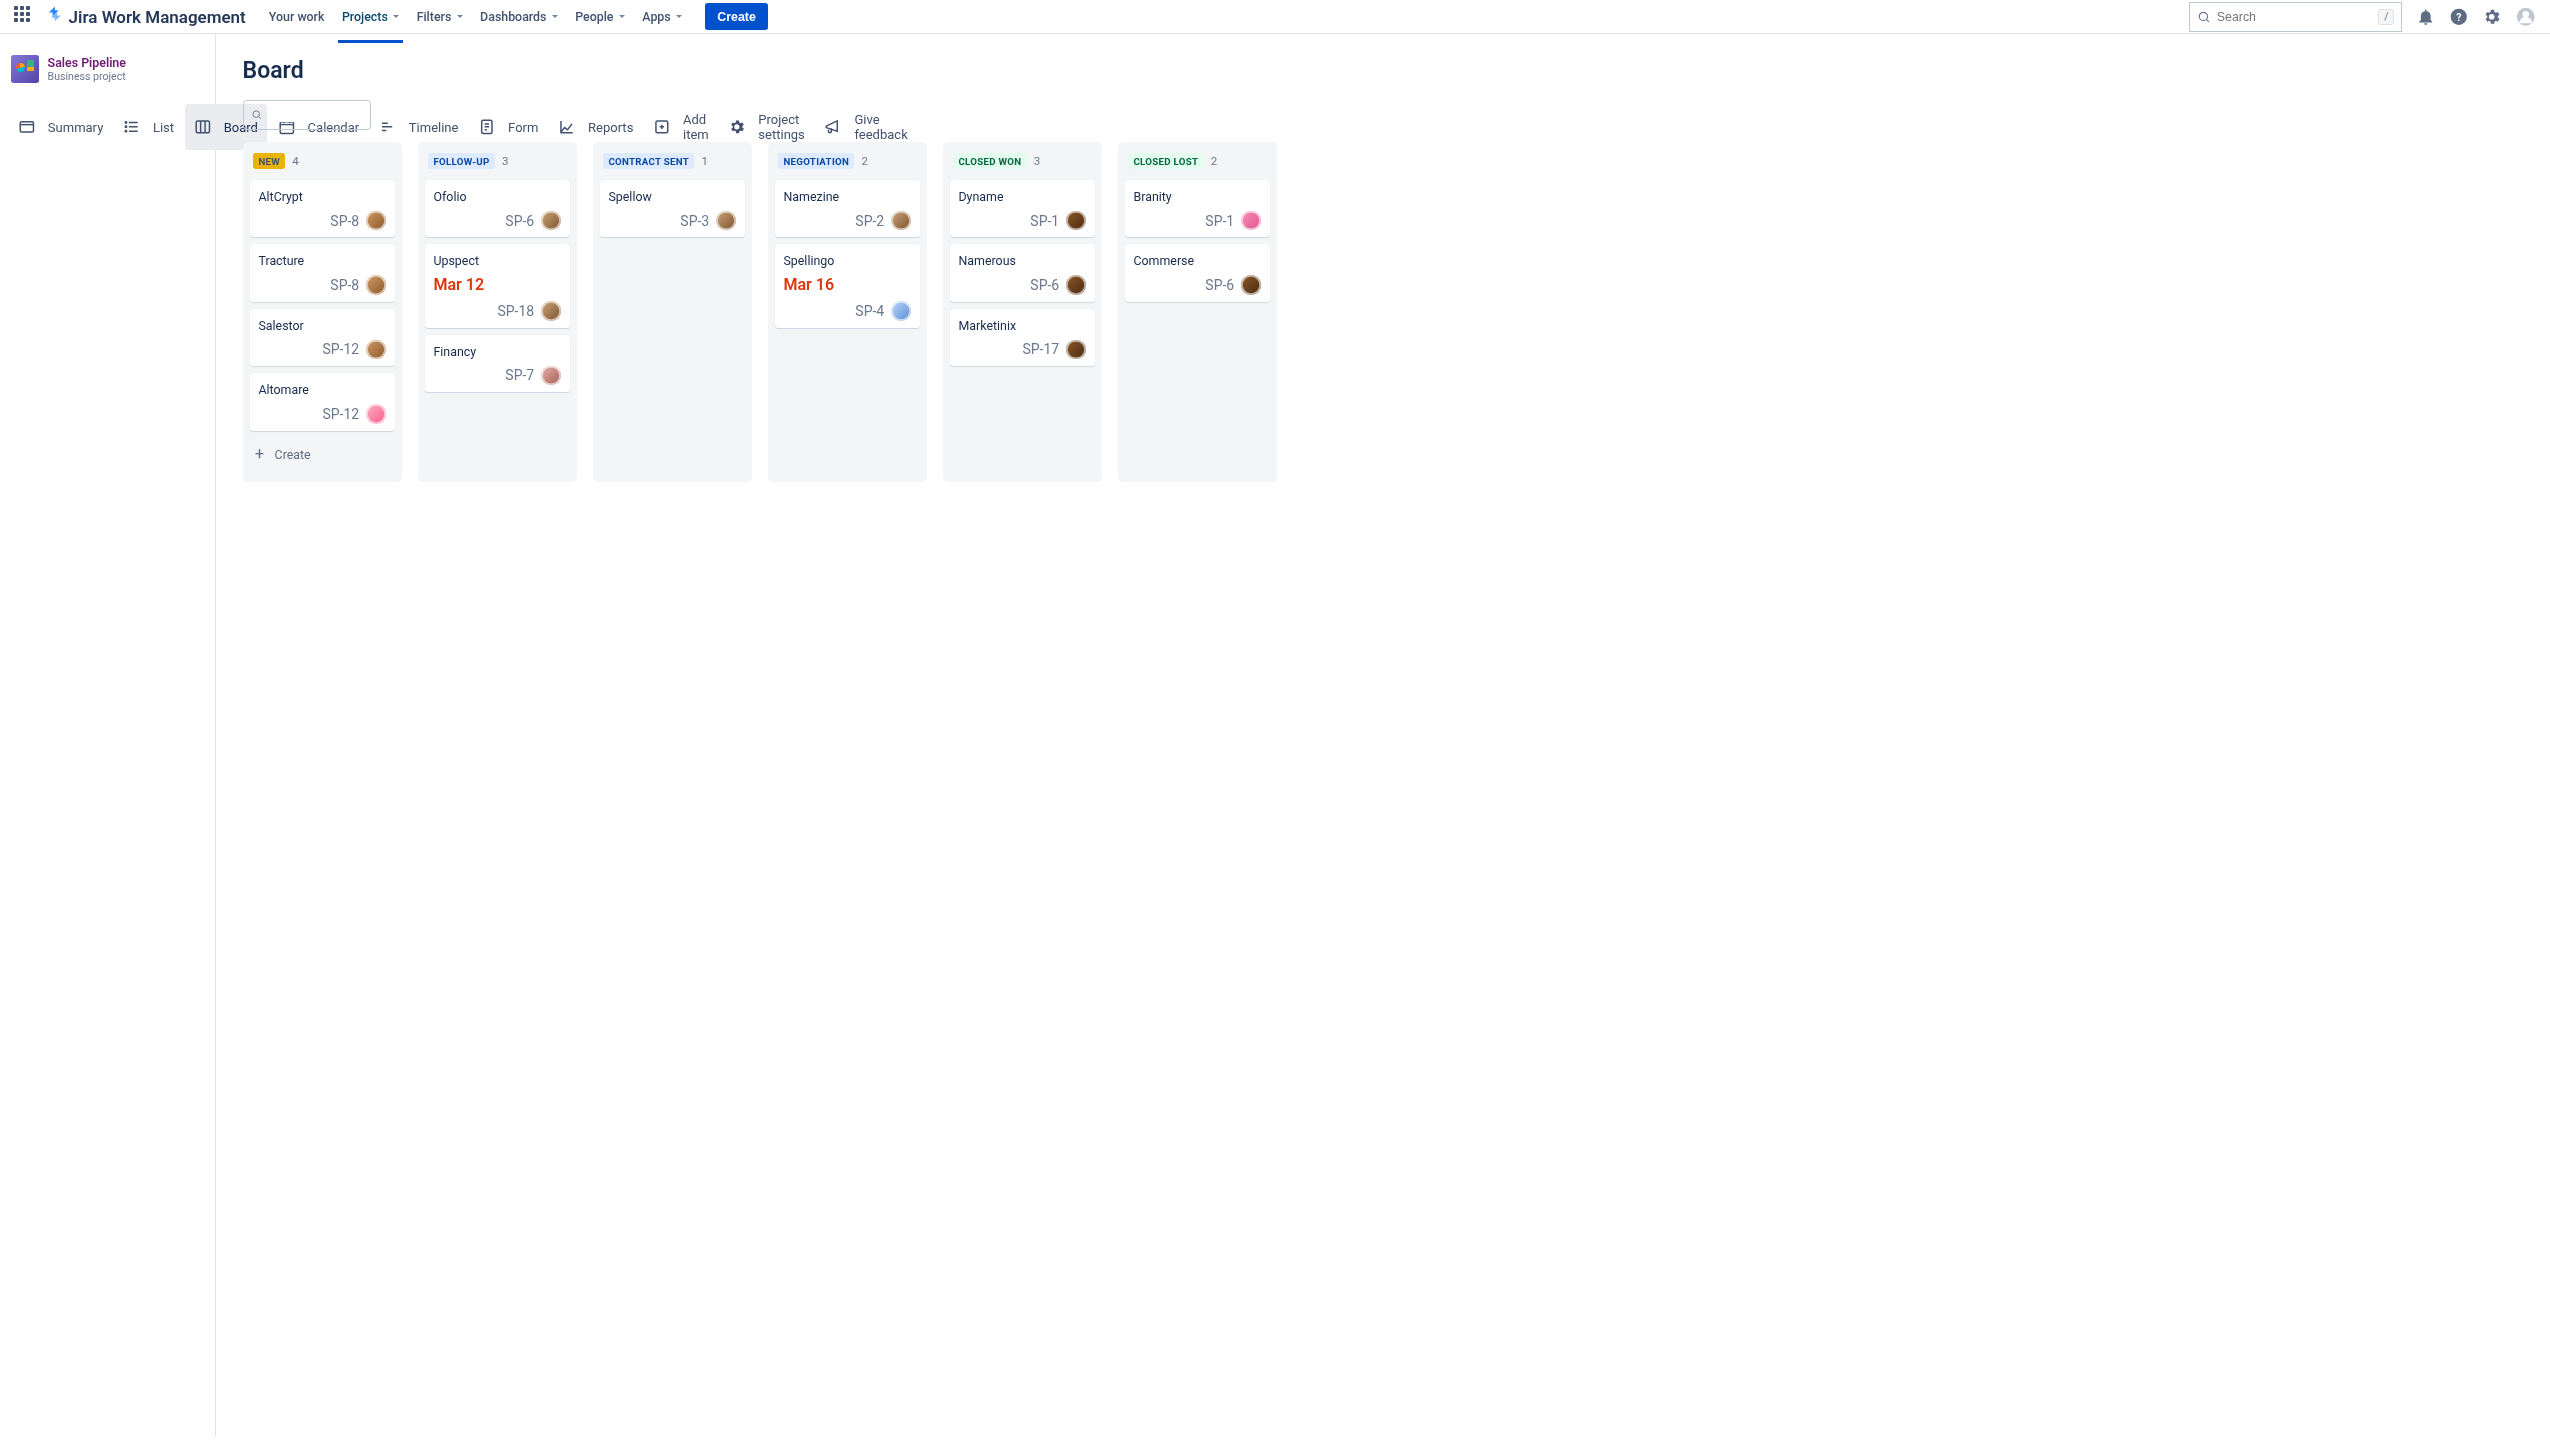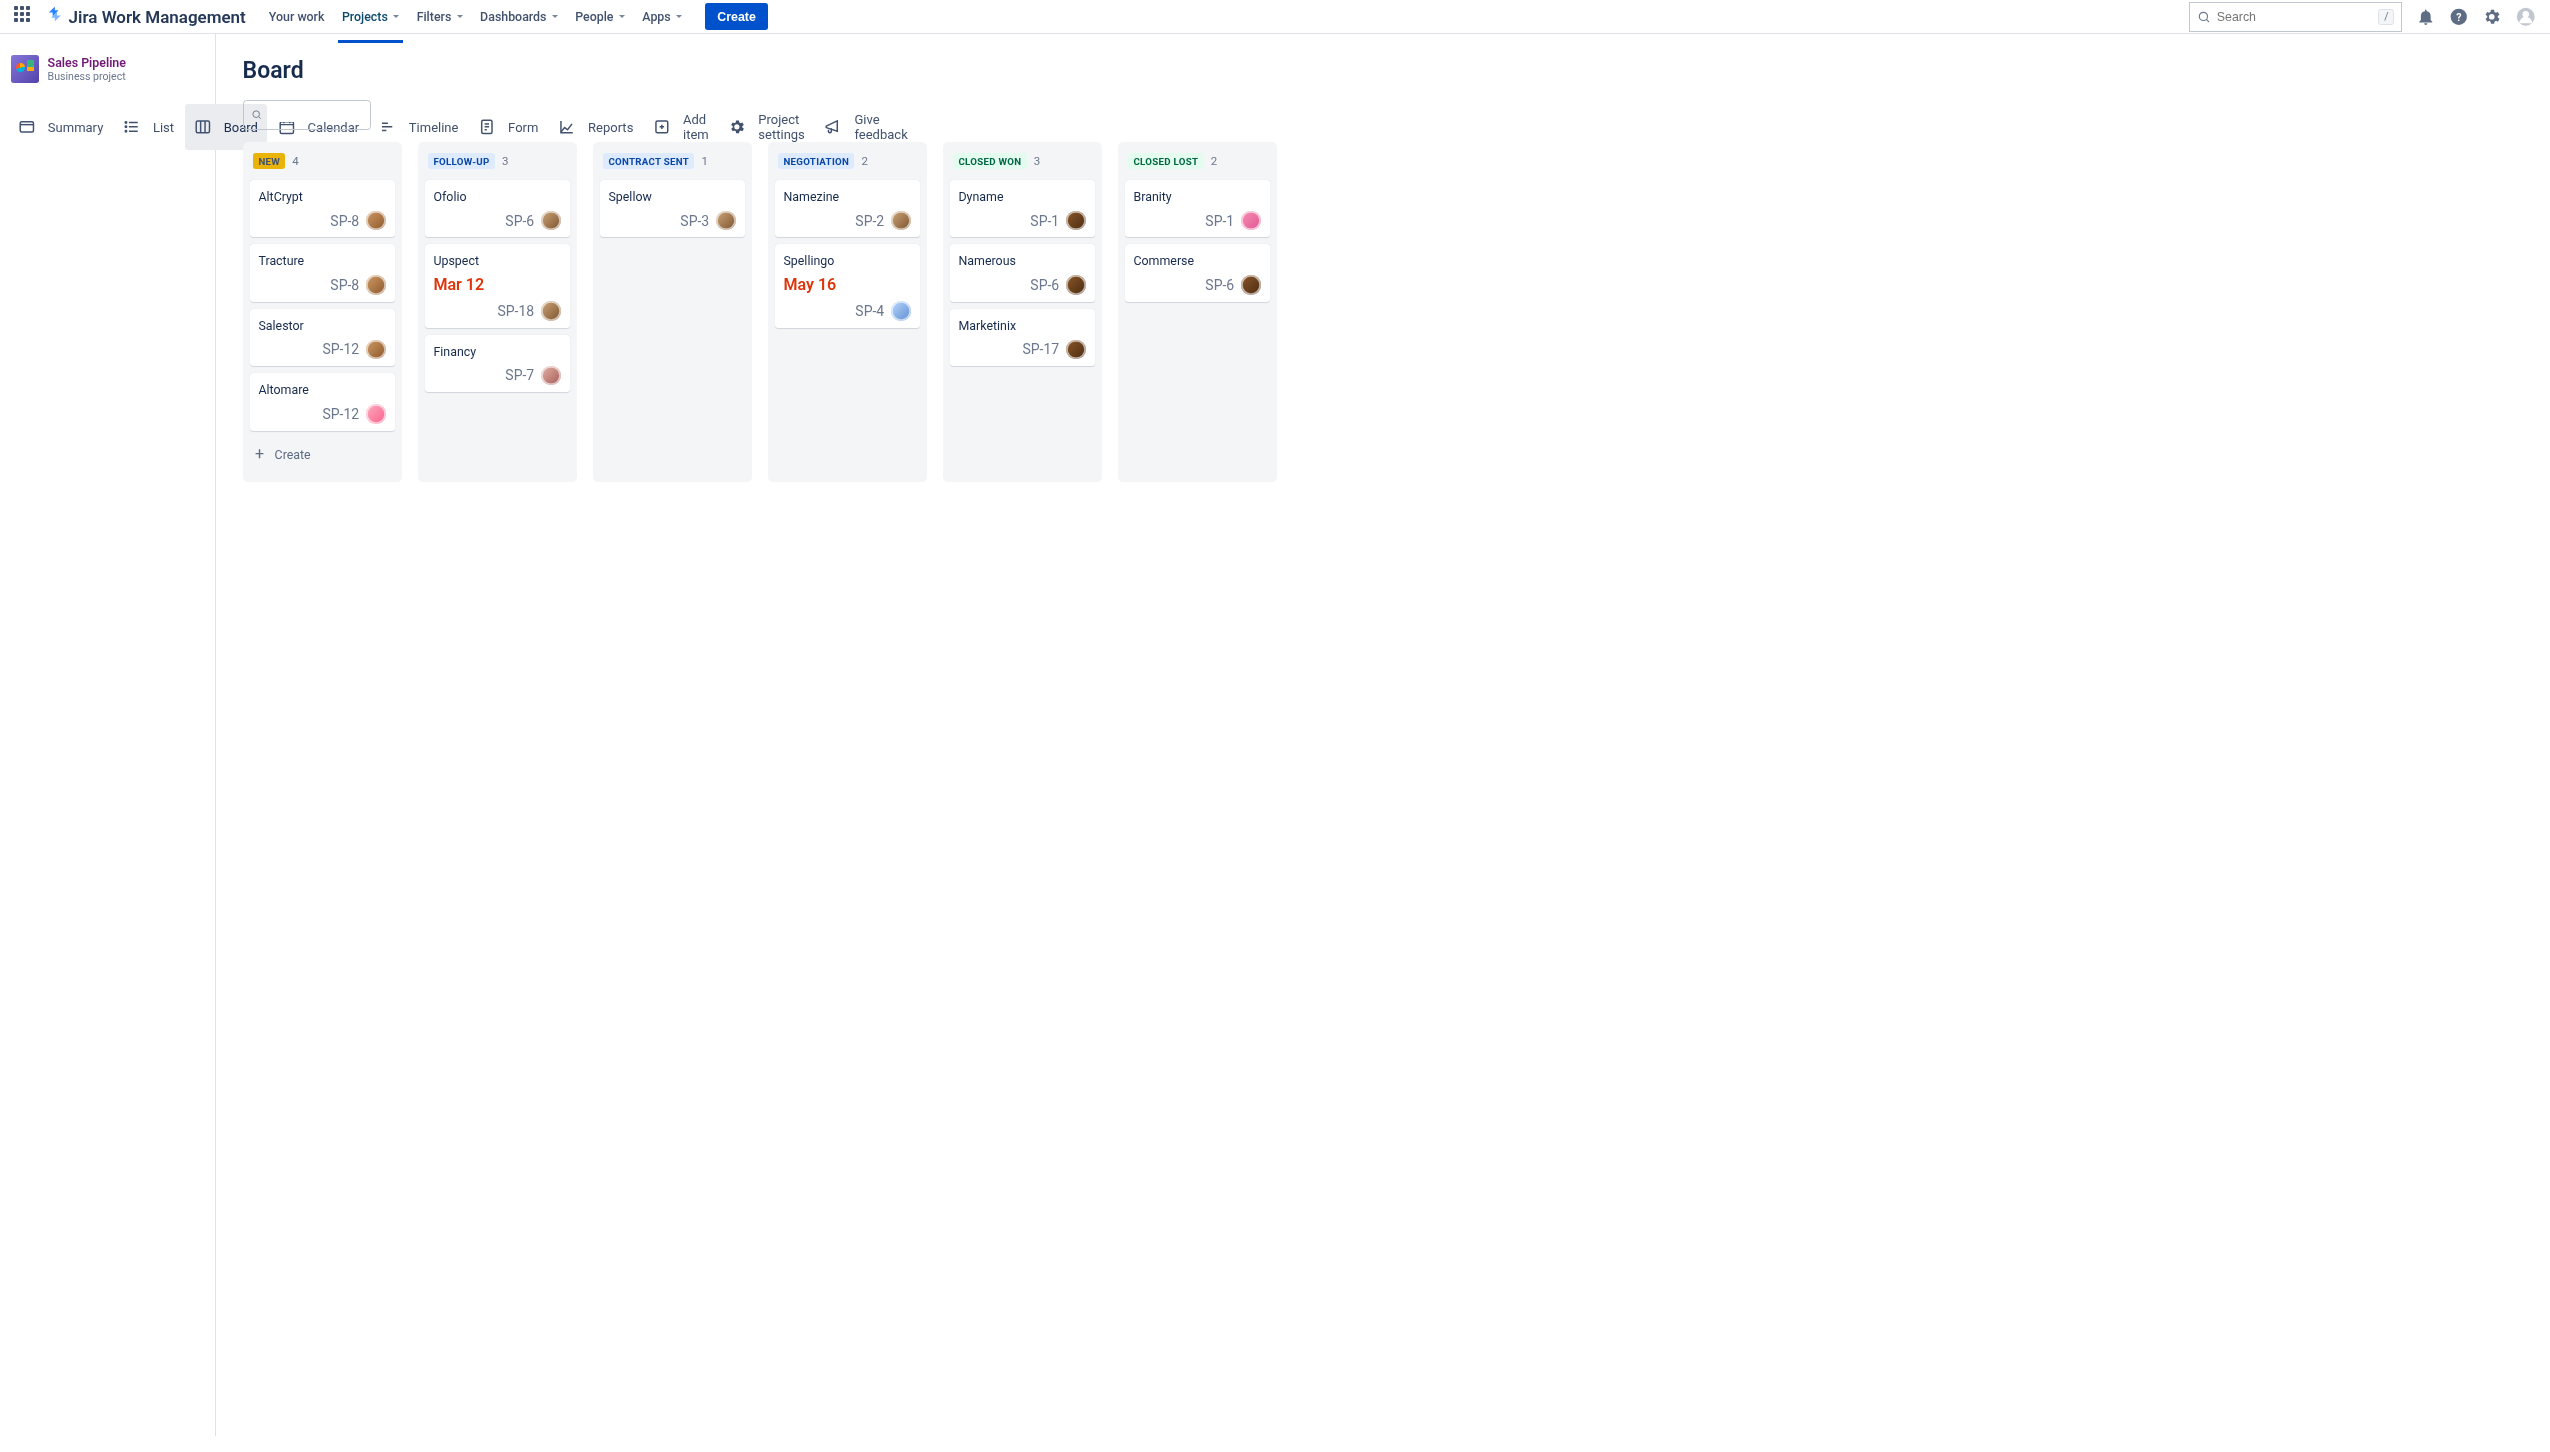--- a/index.html
+++ b/index.html
@@ -450,21 +450,21 @@
           </div>
           <div class="card">
             <div class="card-title">Namezine</div>
             <div class="card-foot">
               <span class="card-key">SP-2</span>
               <span class="avatar" style="background:linear-gradient(135deg,#cfa97d,#7a4f2a)"></span>
             </div>
           </div>
           <div class="card">
             <div class="card-title">Spellingo</div>
-            <div class="card-date">May 16</div>
+            <div class="card-date">Mar 16</div>
             <div class="card-foot">
               <span class="card-key">SP-4</span>
               <span class="avatar" style="background:linear-gradient(135deg,#bcd9ff,#5a8cd1)"></span>
             </div>
           </div>
         </div>
         <div class="column">
           <div class="col-head">
             <span class="col-tag tag-won">CLOSED WON</span>
             <span class="col-count">3</span>

